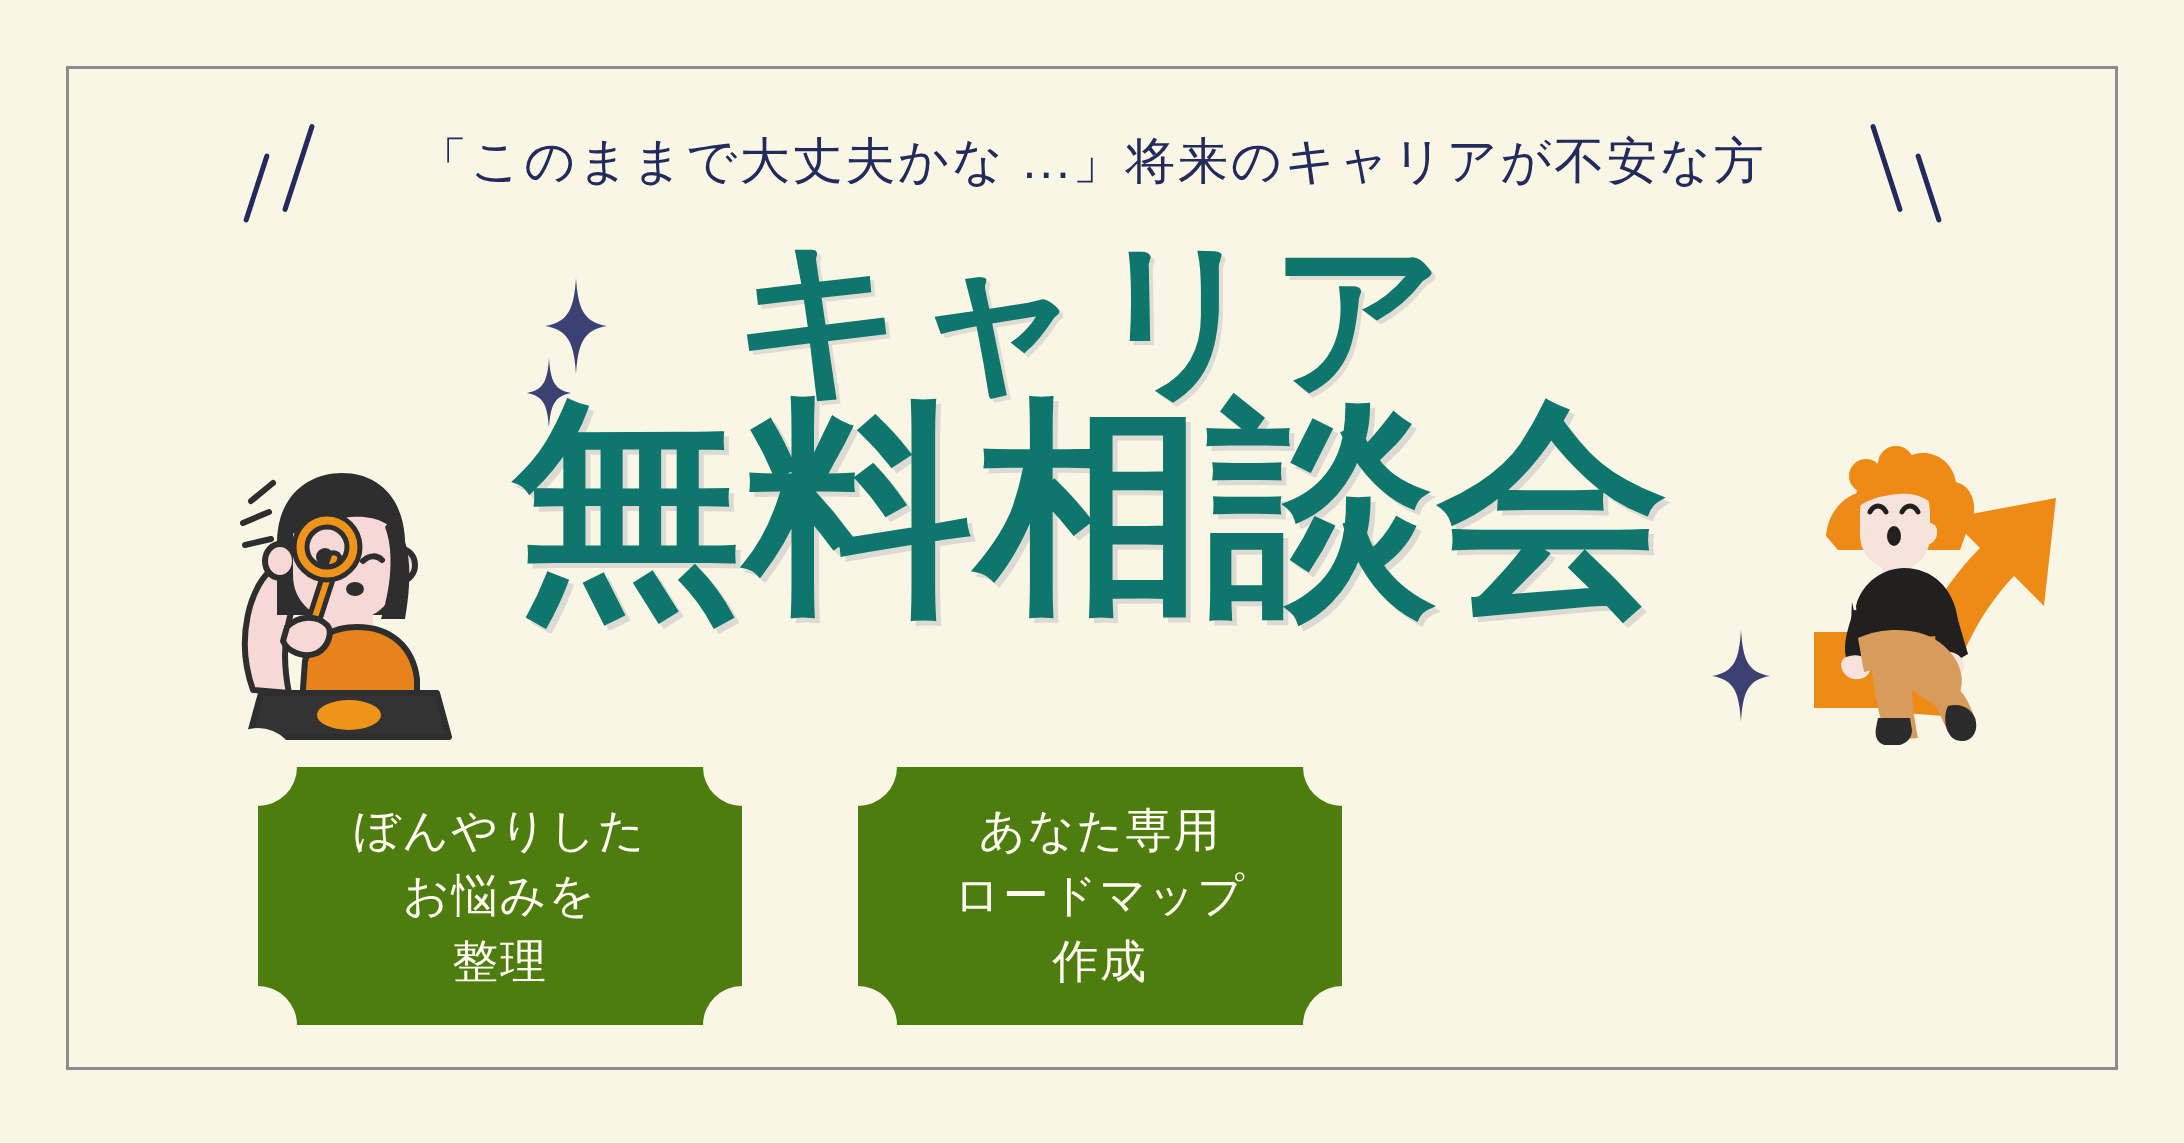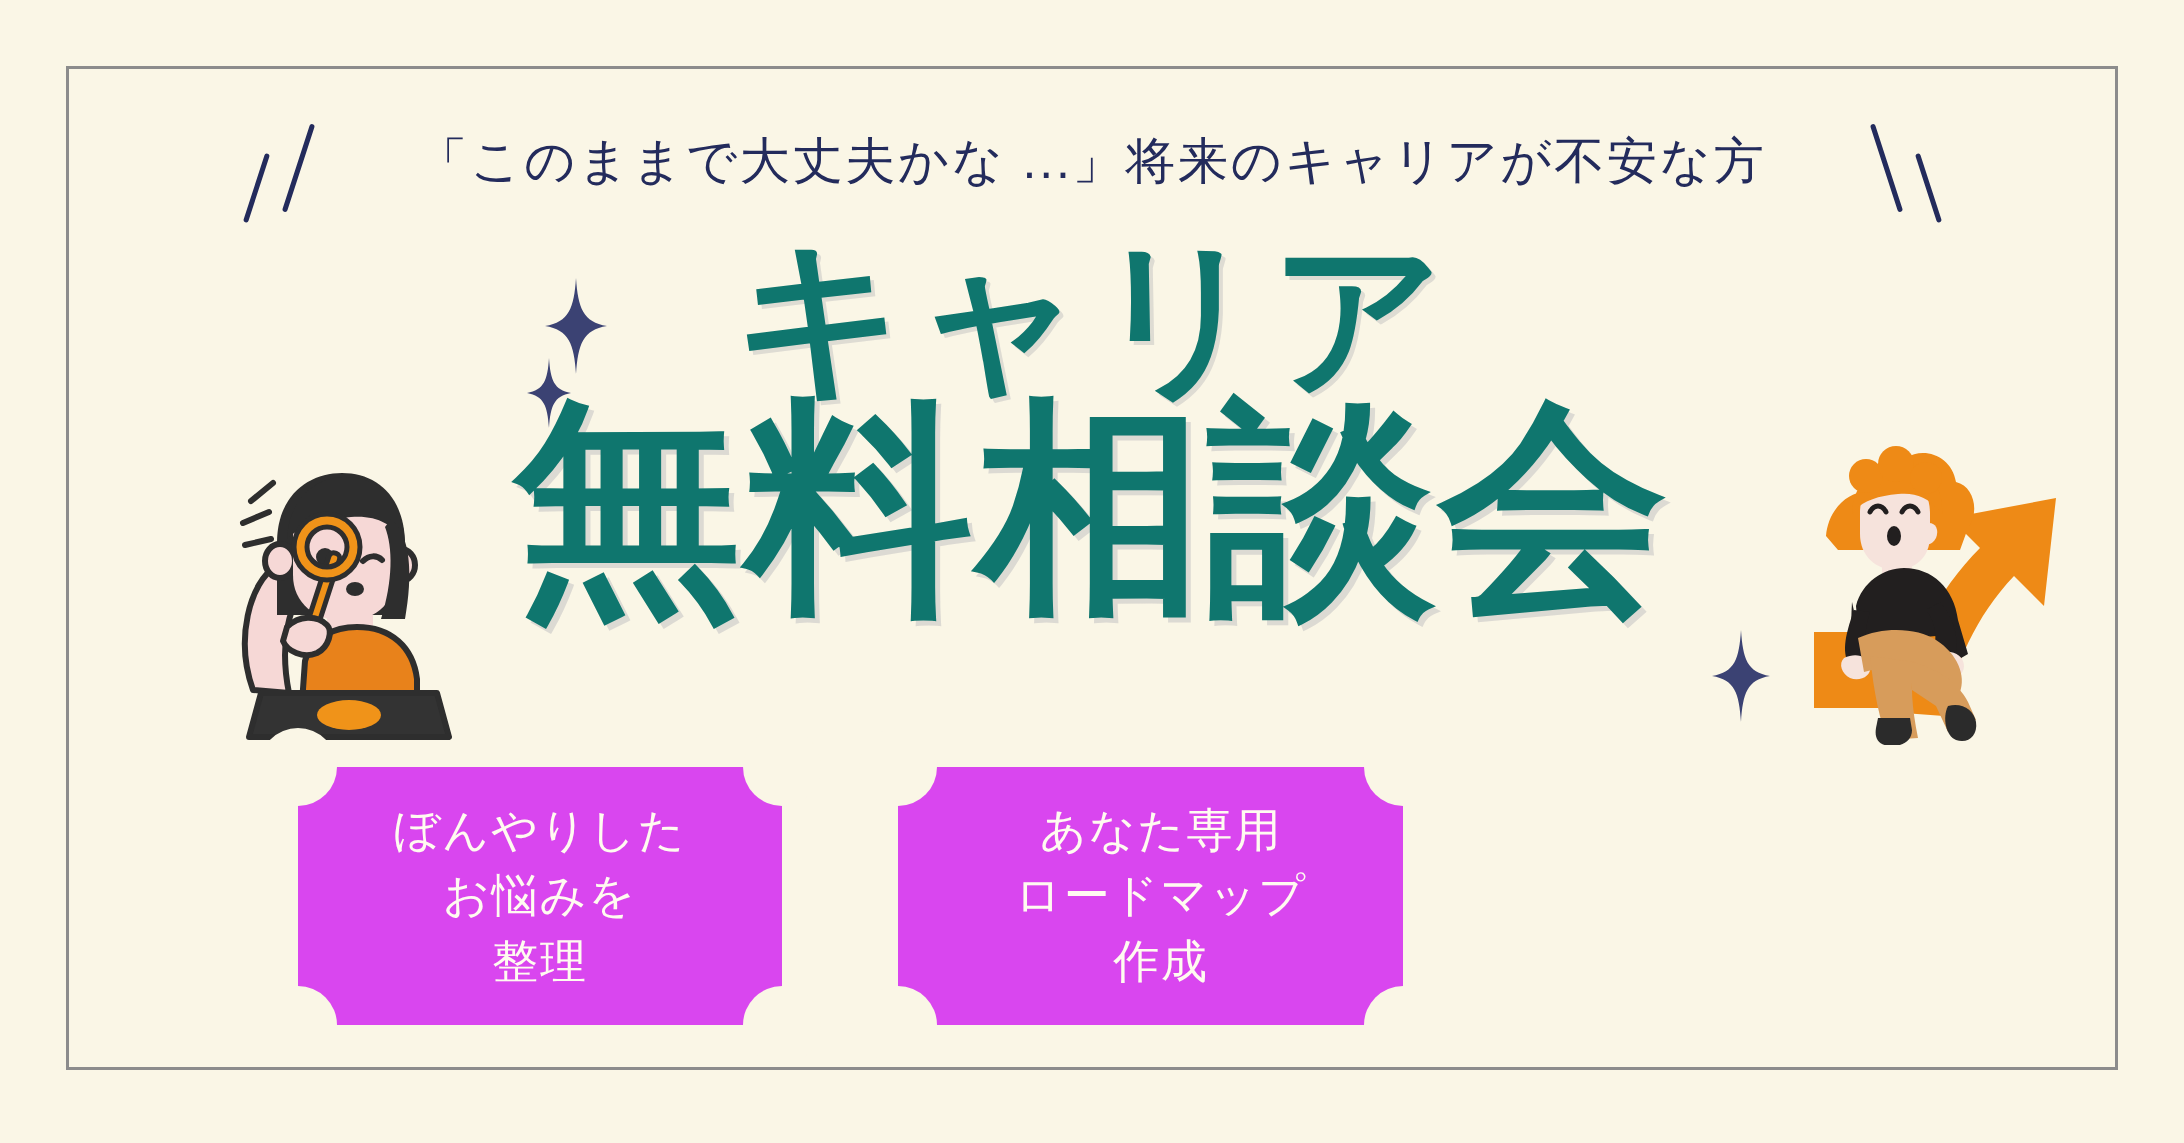--- a/index.html
+++ b/index.html
@@ -81,29 +81,28 @@
   
   .cards{
     position:absolute;
     left:0;top:767px;
     width:2184px;height:262px;
   }
   .card{
     position:absolute;
     top:0;
     height:258px;
-    background:#d946ef;
+    background:#4d7c0f;
     display:flex;
     align-items:center;
     justify-content:center;
     text-align:center;
-    margin-left:40px;
   }
   .card:nth-child(1){left:258px;width:484px;}
-  .card:nth-child(2){left:858px;width:484px;padding-left:21px;}
+  .card:nth-child(2){left:858px;width:484px;}
   .card:nth-child(3){left:1456px;width:484px;}
 
   .card .notch{
     position:absolute;
     width:78px;height:78px;
     background:#FAF6E6;
     border-radius:50%;
   }
   .notch.tl{left:-39px;top:-39px;}
   .notch.tr{right:-39px;top:-39px;}

